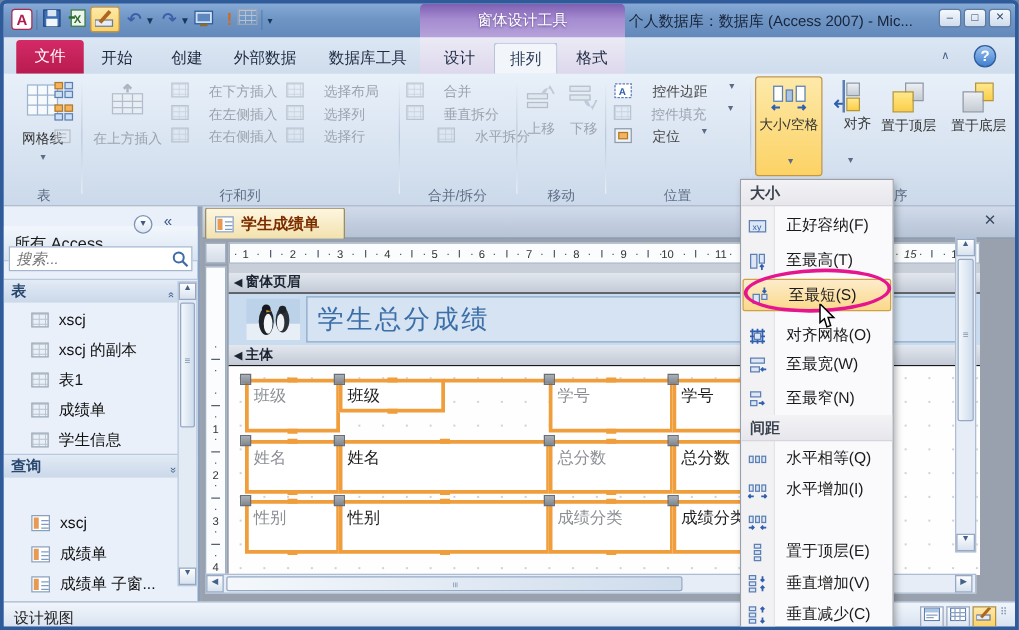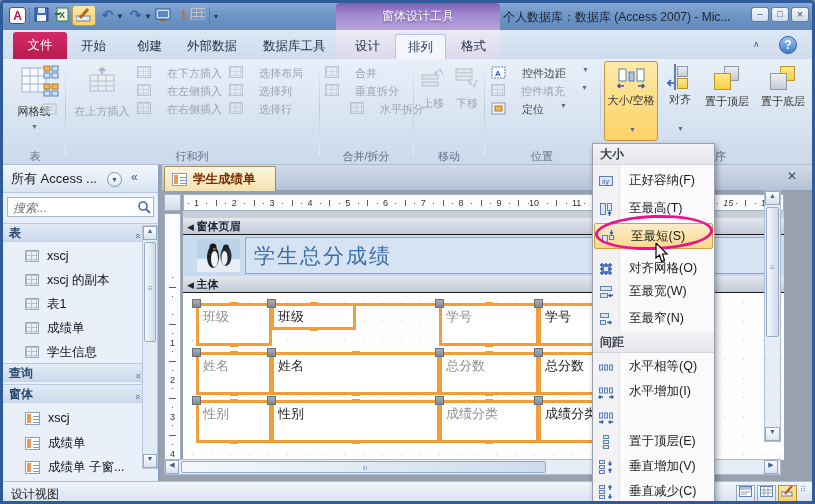--- a/index.html
+++ b/index.html
@@ -33,21 +33,21 @@
   .sbtn.dis,.bigbtn.dis{color:#9aa3ae;}
   .ticon{display:inline-block;width:14px;height:12px;border:1px solid #9aa6b4;background:linear-gradient(#fff,#dde4ec);background-image:linear-gradient(#b9c2cd 1px,transparent 1px),linear-gradient(90deg,#b9c2cd 1px,transparent 1px);background-size:100% 4px,5px 100%;}
   .ticon.gray{opacity:.55;}
   .hl-orange{background:linear-gradient(#fde9a9,#fcd264);border:1px solid #c49543;border-radius:3px;}
   .ysq{display:inline-block;width:11px;height:11px;background:linear-gradient(#ffe88a,#fbce4a);border:1px solid #b9952c;}
   .gsq{display:inline-block;width:11px;height:11px;background:linear-gradient(#eceff3,#c6ccd4);border:1px solid #8f98a4;}
   
   .mainarea{left:0;top:162px;width:809px;height:316px;background:#9aa3b0;}
   
   .nav{left:0;top:162px;width:157px;height:316px;background:#e9f0f9;border-right:2px solid #8ba0bf;}
-  .navhead{left:0;top:0;width:155px;height:28px;background:linear-gradient(#f2f7fc,#d9e4f2);border-bottom:1px solid #b9c8dd;font-size:13px;color:#1a1a1a;line-height:28px;padding-left:8px;}
+  .navhead{left:0;top:16px;width:155px;height:28px;background:linear-gradient(#f2f7fc,#d9e4f2);border-bottom:1px solid #b9c8dd;font-size:13px;color:#1a1a1a;line-height:28px;padding-left:8px;}
   .navdrop{left:104px;top:7px;width:15px;height:15px;border:1px solid #7d94b5;border-radius:50%;background:linear-gradient(#fff,#dce6f2);color:#3c5higher;color:#3c5a85;font-size:7px;text-align:center;line-height:13px;}
   .navcollapse{left:128px;top:5px;font-size:12px;color:#3c5a85;}
   .searchbox{left:4px;top:32px;width:147px;height:20px;background:#fff;border:1px solid #a3b6cf;}
   .searchbox input{border:none;outline:none;width:118px;height:16px;margin:1px 0 0 3px;font-size:12px;font-style:italic;color:#333;background:transparent;font-family:inherit;}
   .sechead{left:0;width:155px;height:19px;background:linear-gradient(#e2ebf6,#ccd9ea);border-top:1px solid #b9c8dd;border-bottom:1px solid #c5d3e5;font-size:12px;font-weight:bold;color:#29466e;line-height:18px;padding-left:6px;}
   .chev{position:absolute;right:18px;top:3px;font-size:9px;color:#44618c;font-weight:normal;}
   .navitem{left:0;width:140px;height:24px;font-size:12.5px;color:#111;display:flex;align-items:center;gap:8px;padding-left:22px;}
   .fico{display:inline-block;width:15px;height:13px;border:1px solid #8aa0bd;background:#fff;position:relative;}
   .fico i{position:absolute;left:1px;top:1px;width:4px;height:9px;background:#e79a53;}
   .fico b{position:absolute;left:7px;width:6px;height:1.5px;background:#7d9cc6;}
@@ -275,21 +275,21 @@
     <div class="ab bigbtn hl-orange" style="left:601px;width:54px;height:80px;">
       <svg width="30" height="24" style="margin-top:5px;">
           <rect x="3" y="2" width="7" height="12" fill="#fff" stroke="#5c7fb4"></rect>
           <rect x="13" y="5" width="5" height="9" fill="#aac4e4" stroke="#5c7fb4"></rect>
           <rect x="21" y="2" width="7" height="12" fill="#fff" stroke="#5c7fb4"></rect>
           <path d="M8 19 L2 19 M4 17 L2 19 L4 21 M22 19 L28 19 M26 17 L28 19 L26 21" stroke="#2f5fae" stroke-width="1.6" fill="none"></path>
         </svg>
       <div class="blabel" style="top:32px;">大小/空格</div>
       <div class="dd" style="position:absolute;left:24px;top:64px;">▼</div>
     </div>
-    <div class="ab bigbtn" style="left:660px;width:34px;height:80px;">
+    <div class="ab bigbtn" style="left:660px;width:34px;height:80px;text-align:right;">
       <div style="position:relative;width:26px;height:24px;margin:5px auto 0;">
           <span class="gsq" style="position:absolute;left:10px;top:0;"></span>
           <span class="ysq" style="position:absolute;left:10px;top:12px;"></span>
           <svg width="10" height="8" style="position:absolute;left:0;top:13px;">
             <path d="M9 4 L1 4 M4 1 L1 4 L4 7" stroke="#2f5fae" stroke-width="1.6" fill="none"></path>
           </svg>
           <span style="position:absolute;left:7px;top:-2px;bottom:0;width:1.5px;background:#5c7fb4;"></span>
         </div>
       <div class="blabel" style="top:32px;">对齐</div>
       <div class="dd" style="position:absolute;left:14px;top:64px;">▼</div>
@@ -345,21 +345,20 @@
       </div>
     <div class="ab navitem" style="top:151px;">
         <span class="ticon"></span>
         <span>成绩单</span>
       </div>
     <div class="ab navitem" style="top:175px;">
         <span class="ticon"></span>
         <span>学生信息</span>
       </div>
     <div class="ab sechead" style="top:198px;"><span>查询</span><span class="chev" style="transform:rotate(-90deg);">«</span></div>
-    <div class="ab sechead" style="top:219px;"><span>窗体</span><span class="chev" style="transform:rotate(90deg);">«</span></div>
     <div class="ab navitem" style="top:241px;">
         <span class="fico">
           <i></i>
           <b style="top:3px;"></b>
           <b style="top:6px;"></b>
           <b style="top:9px;"></b>
         </span>
         <span>xscj</span>
       </div>
     <div class="ab navitem" style="top:266px;">

